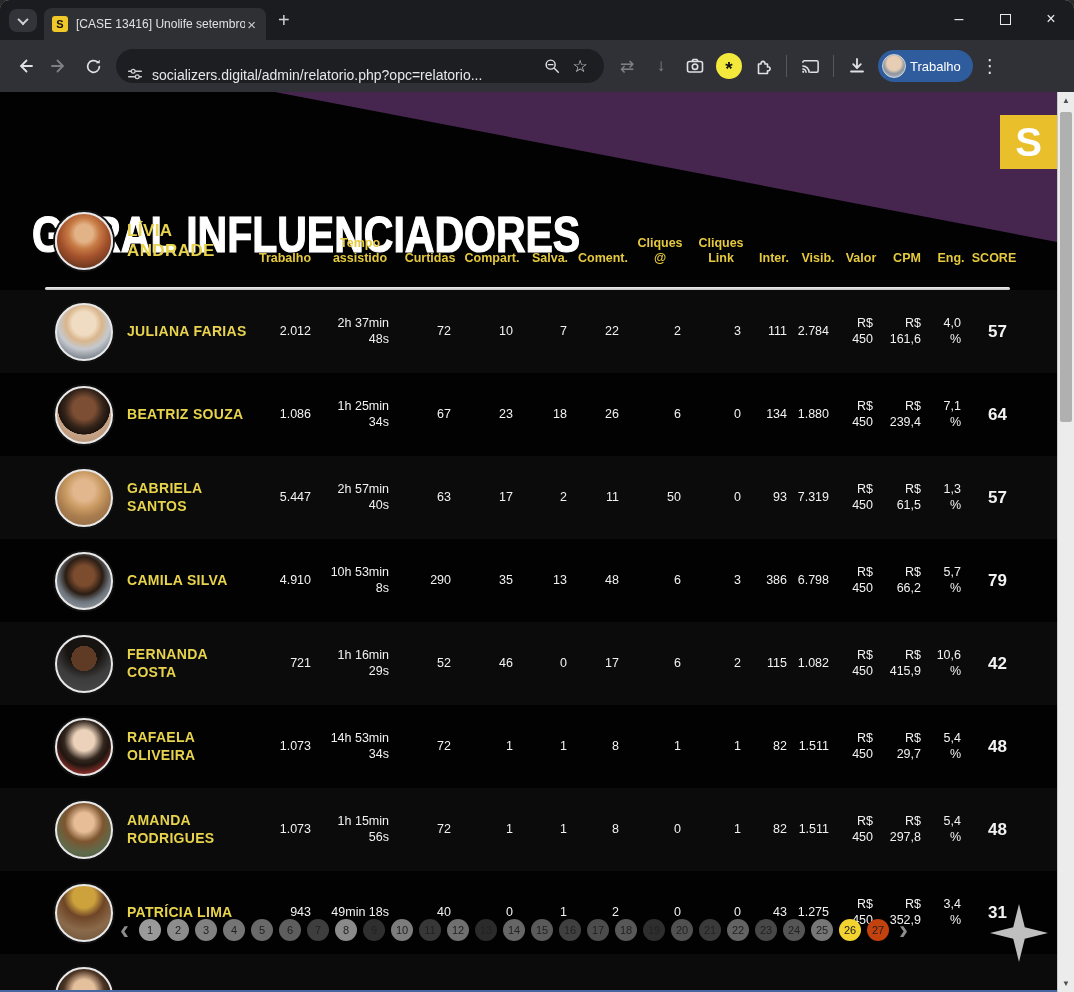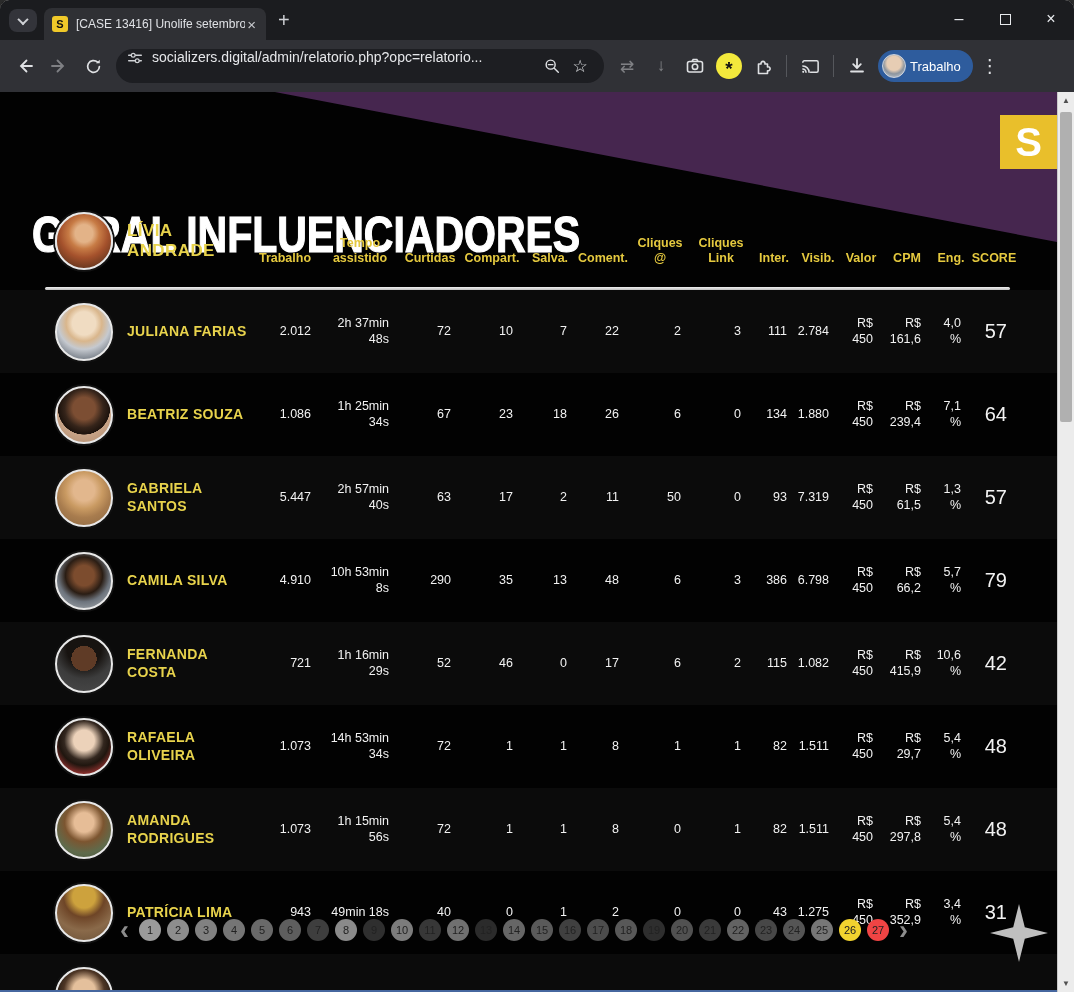--- a/index.html
+++ b/index.html
@@ -19,21 +19,21 @@
   .tab-title{margin-left:8px;white-space:nowrap;overflow:hidden;flex:1;}
   .tab-close{flex:none;color:#c7c9cd;font-size:15px;padding:0 2px;cursor:pointer;}
   .newtab{position:absolute;left:278px;top:10px;color:#cfd1d5;font-size:20px;line-height:20px;cursor:pointer;}
   .wctl{position:absolute;top:0;height:38px;width:46px;display:flex;align-items:center;justify-content:center;
         color:#e8eaed;font-size:16px;cursor:pointer;}
   
   .toolbar{position:absolute;top:40px;left:0;right:0;height:52px;background:#303136;display:flex;align-items:center;}
   .tbtn{width:34px;height:34px;display:flex;align-items:center;justify-content:center;flex:none;cursor:pointer;}
   .tbtn svg{display:block;}
   .omnibox{width:488px;height:34px;background:#1d1e22;border-radius:17px;margin:0 6px;display:flex;
-           align-items:flex-start;padding:0 10px;flex:none;}
+           align-items:flex-end;padding:0 10px;flex:none;}
   .url{color:#e6e7ea;font-size:14px;white-space:nowrap;overflow:hidden;flex:1;margin-left:8px;}
   .dim{opacity:.45;}
   .glyph{color:#dfe1e4;font-size:17px;}
   .extring{width:26px;height:26px;border-radius:50%;background:#f3e93c;color:#111;display:flex;align-items:center;
            justify-content:center;font-size:19px;font-weight:bold;}
   .sep{width:1px;height:22px;background:#55575c;margin:0 6px;flex:none;}
   .profile{height:32px;background:#2e5c9d;border-radius:16px;display:flex;align-items:center;
            padding:0 12px 0 4px;color:#fff;font-size:13px;gap:4px;flex:none;cursor:pointer;}
   .pavatar{width:24px;height:24px;border-radius:50%;border:1px solid #cdd4df;
            background:radial-gradient(circle at 50% 38%,#e7cdb4 0 40%,#8c959f 60%,#cfd6de);}
@@ -52,21 +52,21 @@
         grid-template-columns:60px 134px 72px 78px 62px 62px 54px 52px 62px 60px 46px 42px 44px 48px 40px 46px;}
   .hrow{height:92px;align-items:center;}
   .hlabel{color:#e5c93f;font-size:12.5px;font-weight:bold;text-align:center;line-height:1.15;align-self:end;
           padding-bottom:22px;}
   .hlabel.tight span{display:inline-block;max-width:58px;}
   .lead-name{color:#e8d34c;font-size:17px;font-weight:bold;letter-spacing:.4px;}
   .divider{height:3px;background:linear-gradient(#efefef,#bdbdbd);border-radius:2px;margin:0 47px 0 45px;}
   .row{height:83px;align-items:center;color:#f2f2f2;font-size:12.5px;}
   .row:nth-child(odd){background:#0b0b0b;}
   .cell{text-align:right;padding-right:10px;line-height:1.25;}
-  .cell.score{font-size:20px;font-weight:normal;}
+  .cell.score{font-size:17px;font-weight:bold;}
   .wrap span{display:inline-block;text-align:right;}
   .w-tempo span{max-width:64px;}
   .w-valor span{max-width:30px;}
   .w-cpm span{max-width:42px;}
   .w-eng span{max-width:30px;font-weight:normal;}
   .name{color:#e8d34c;font-size:14px;font-weight:bold;letter-spacing:.3px;line-height:1.25;}
   .avatar{width:58px;height:58px;border-radius:50%;border:2px solid #e8e8e8;box-shadow:0 0 0 2px #111;}
   .av0{background:radial-gradient(circle at 50% 36%,#e3b388 0 20%,#c77b45 35%,#a4512c 55%,#6f3a20 78%,#3a2012);}
   .av1{background:radial-gradient(circle at 50% 34%,#f0dcc2 0 26%,#d9b68c 40%,#c5c9cf 58%,#7e858e 80%,#a6abb1);}
   .av2{background:radial-gradient(circle at 50% 38%,#7c4e33 0 26%,#35241a 45%,#1d130d 60%,#c7a387 61%,#b08a6b);}
@@ -417,21 +417,21 @@
           <span class="pg" style="background: rgb(76, 76, 76);">17</span>
           <span class="pg" style="background: rgb(88, 88, 88);">18</span>
           <span class="pg" style="background: rgb(46, 46, 46);">19</span>
           <span class="pg" style="background: rgb(81, 81, 81);">20</span>
           <span class="pg" style="background: rgb(58, 58, 58);">21</span>
           <span class="pg" style="background: rgb(99, 99, 99);">22</span>
           <span class="pg" style="background: rgb(71, 71, 71);">23</span>
           <span class="pg" style="background: rgb(85, 85, 85);">24</span>
           <span class="pg" style="background: rgb(119, 119, 119);">25</span>
           <span class="pg" style="background: rgb(242, 211, 47);">26</span>
-          <span class="pg" style="background: #ef4444;">27</span>
+          <span class="pg" style="background: #c2410c;">27</span>
         </span>
       <span class="pgchev">›</span>
     </div>
 
     <div class="sparkle"></div>
   </div>
 
   <div class="scrollbar">
     <div class="sb-arrow" style="top:0;">▲</div>
     <div class="sb-thumb"></div>

